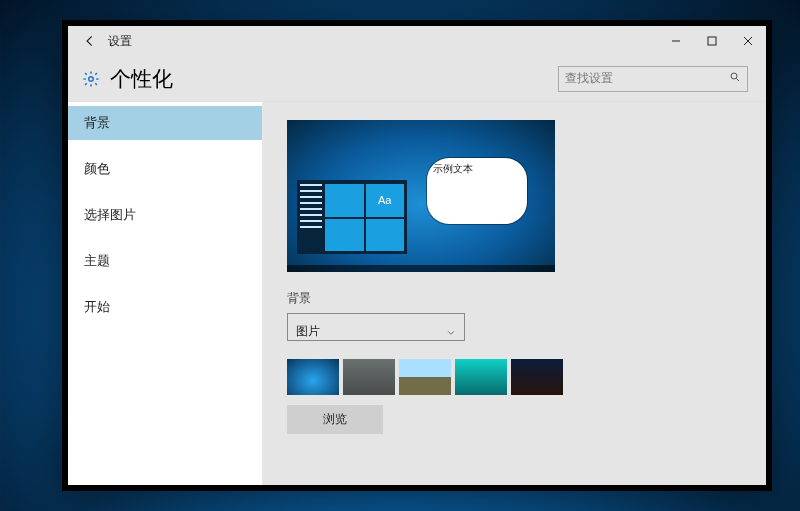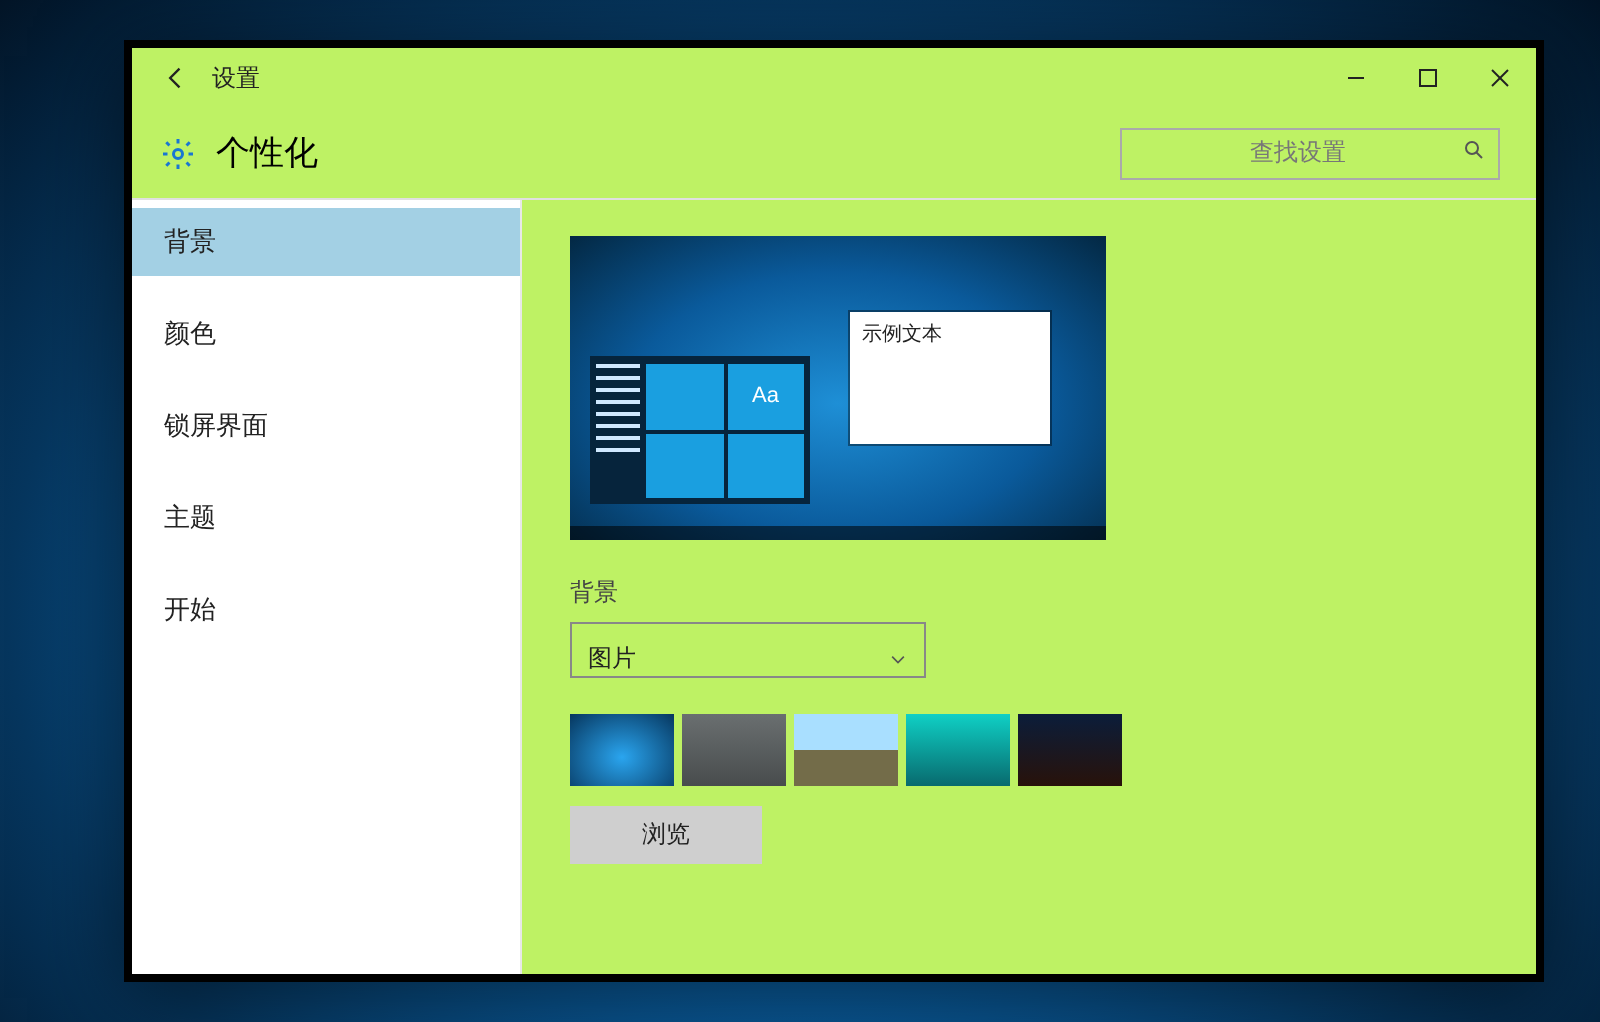--- a/index.html
+++ b/index.html
@@ -5,23 +5,23 @@
   * { box-sizing: border-box; margin: 0; padding: 0; font-family: "Segoe UI", "Microsoft YaHei", sans-serif; }
   html, body { width: 800px; height: 511px; overflow: hidden; }
   body {
     background: radial-gradient(ellipse at 50% 60%, #2aa5ef 0%, #0b6bb6 35%, #06365e 70%, #021426 100%);
     position: relative;
   }
 
   .settings-window {
     position: absolute;
     top: 20px; left: 62px; right: 28px; bottom: 20px;
-    background: #bef264;
+    background: #e5e5e5;
     box-shadow: 0 8px 40px rgba(0,0,0,.55);
-    border: 4px solid #000000;
+    border: 6px solid #000000;
     display: flex;
     flex-direction: column;
   }
 
   .titlebar {
     height: 30px;
     display: flex;
     align-items: center;
     padding: 0 8px;
     font-size: 12px;
@@ -49,31 +49,31 @@
 
   .header-row {
     height: 46px;
     display: flex;
     align-items: center;
     padding: 0 14px;
     position: relative;
     border-bottom: 1px solid #e0e0e0;
   }
   .gear { width: 18px; height: 18px; margin-right: 10px; }
-  .page-name { font-size: 17px; }
+  .page-name { font-size: 21px; }
   .search-box {
     position: absolute; right: 18px; top: 50%; transform: translateY(-50%);
     width: 190px; height: 26px;
     border: 1px solid #aaa;
     display: flex; align-items: center;
     padding: 0 6px;
     font-size: 12px;
     color: #777;
   }
-  .search-box .ph { flex: 1; text-align: center; }
+  .search-box .ph { flex: 1; }
   .search-box .mag { font-size: 12px; color: #555; }
 
   .body {
     flex: 1;
     display: flex;
     min-height: 0;
   }
 
   .sidebar {
     width: 195px;
@@ -134,21 +134,21 @@
   .preview-tiles { flex: 1; display: grid; grid-template-columns: 1fr 1fr; grid-template-rows: 1fr 1fr; gap: 2px; padding: 4px 3px 3px 0; }
   .tile { background: #1a9fe0; }
   .tile.aa { display:flex; align-items:center; justify-content:center; color:#fff; font-size:11px; }
   .preview-window {
     position: absolute;
     left: 140px; top: 38px;
     width: 100px; height: 66px;
     background: #fff;
     box-shadow: 0 0 0 1px rgba(0,0,0,.4);
     padding: 4px 6px;
-    font-size: 10px; color: #222;
+    font-size: 10px; color: #222; border-radius: 22px;
   }
 
   .field-label {
     font-size: 12px;
     color: #444;
     margin-bottom: 6px;
   }
   .dropdown {
     width: 178px; height: 28px;
     border: 1px solid #888;
@@ -242,21 +242,21 @@
 
   <div class="body">
     <div class="sidebar">
       <div class="sidebar-item selected">
         <span>背景</span>
       </div>
       <div class="sidebar-item">
         <span>颜色</span>
       </div>
       <div class="sidebar-item">
-        <span>锁屏界面</span>
+        <span>选择图片</span>
       </div>
       <div class="sidebar-item">
         <span>主题</span>
       </div>
       <div class="sidebar-item">
         <span>开始</span>
       </div>
     </div>
 
     <div class="content">

